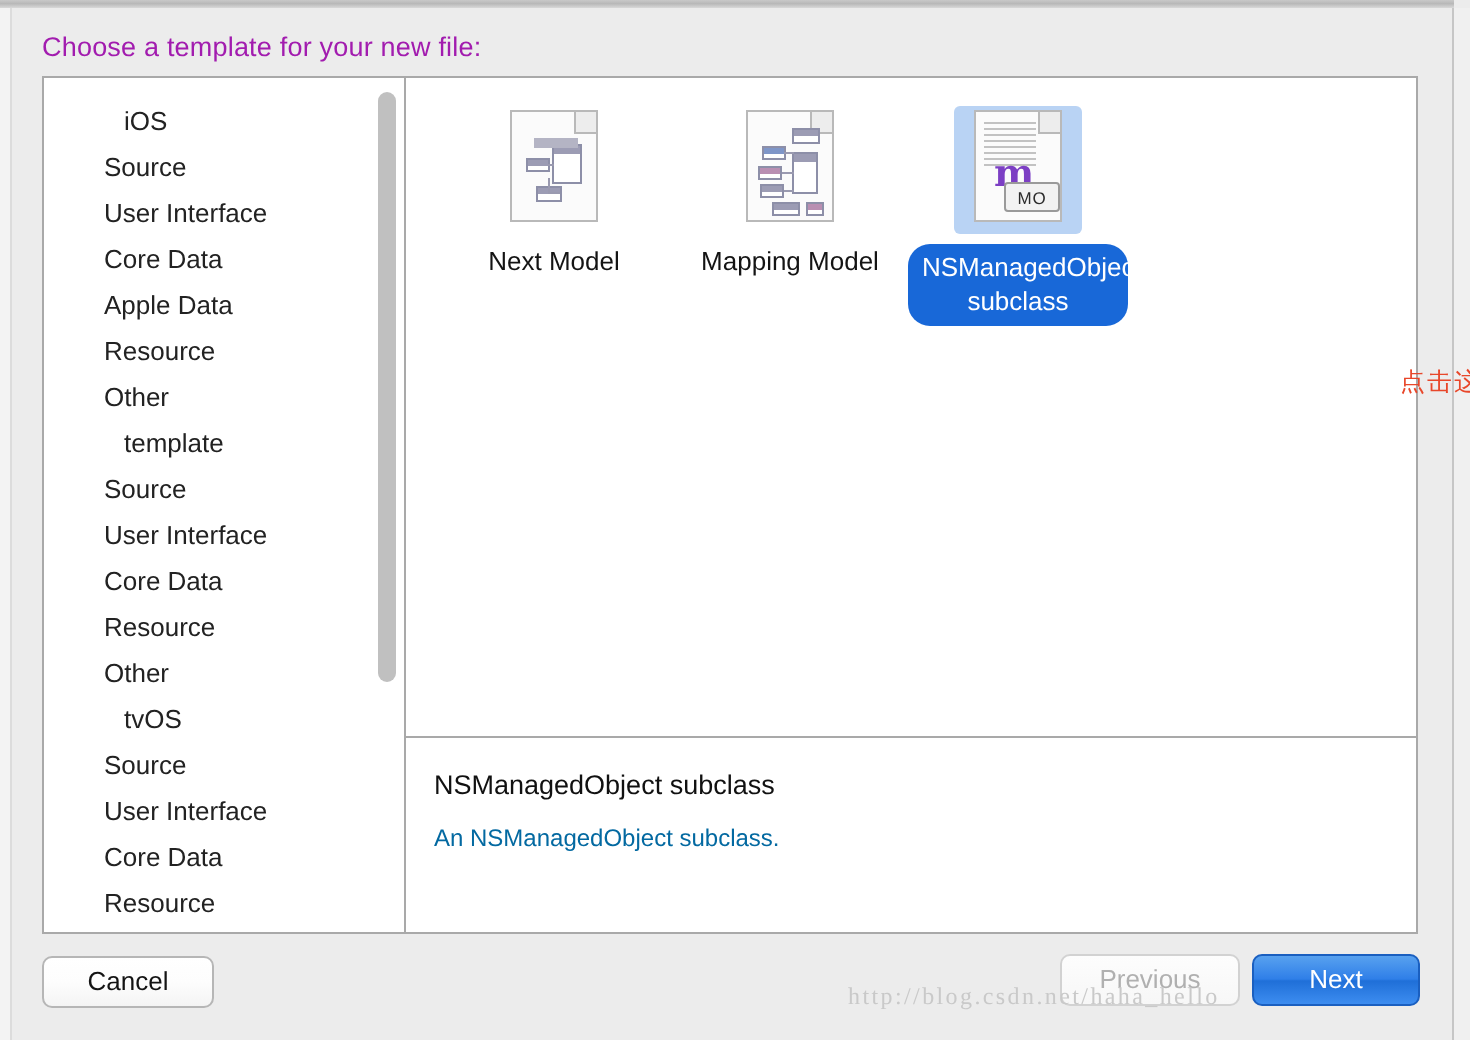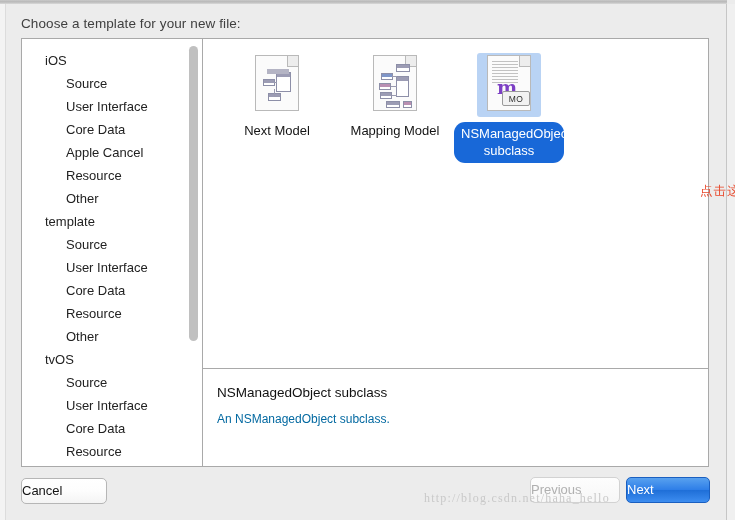--- a/index.html
+++ b/index.html
@@ -42,21 +42,21 @@
     left: 6px; top: 4px;
     width: 720px; height: 516px;
     background: #ececec;
   }
 
   
   #prompt {
     position: absolute;
     left: 15px; top: 12px;
     font-size: 13.5px;
-    color: #404040;
+    color: #a21caf;
     letter-spacing: 0.1px;
     white-space: nowrap;
   }
 
   
   #templates-panel {
     position: absolute;
     left: 15px; top: 34px;
     width: 688px; height: 429px;
     background: #ffffff;
@@ -73,22 +73,22 @@
     overflow: hidden;
   }
 
   .cat-row {
     height: 23px;
     line-height: 23px;
     font-size: 13px;
     color: #222222;
     white-space: nowrap;
   }
-  .cat-row.group { padding-left: 23px; }
-  .cat-row.child { padding-left: 44px; }
+  .cat-row.group { padding-left: 40px; }
+  .cat-row.child { padding-left: 30px; }
   .cat-row.first { margin-top: 10px; }
 
   
   #list-scrollbar {
     position: absolute;
     right: 2px; top: 1px;
     width: 14px; height: 427px;
     background: #ffffff;
   }
   #list-scrollbar-thumb {
@@ -248,21 +248,21 @@
     color: #0369a1;
   }
 
   
   .btn {
     position: absolute;
     height: 26px;
     border-radius: 5px;
     font-size: 13px;
     line-height: 24px;
-    text-align: left;
+    text-align: center;
     border: 1px solid #b6b6b6;
     background: linear-gradient(to bottom, #ffffff 0%, #fdfdfd 50%, #f4f4f4 100%);
     color: #141414;
   }
   #cancel-button { left: 15px; top: 474px; width: 86px; }
   #previous-button {
     left: 524px; top: 473px; width: 90px;
     color: #b0b0b0;
     background: linear-gradient(to bottom, #fdfdfd 0%, #f7f7f7 100%);
     border-color: #d2d2d2;
@@ -298,21 +298,21 @@
     <div id="prompt">Choose a template for your new file:</div>
 
     <div id="templates-panel">
 
       <div id="category-list">
         <div id="cat-rows">
             <div class="cat-row group first">iOS</div>
             <div class="cat-row child">Source</div>
             <div class="cat-row child">User Interface</div>
             <div class="cat-row child">Core Data</div>
-            <div class="cat-row child">Apple Cancel</div>
+            <div class="cat-row child">Apple Data</div>
             <div class="cat-row child">Resource</div>
             <div class="cat-row child">Other</div>
             <div class="cat-row group">template</div>
             <div class="cat-row child">Source</div>
             <div class="cat-row child">User Interface</div>
             <div class="cat-row child">Core Data</div>
             <div class="cat-row child">Resource</div>
             <div class="cat-row child">Other</div>
             <div class="cat-row group">tvOS</div>
             <div class="cat-row child">Source</div>

